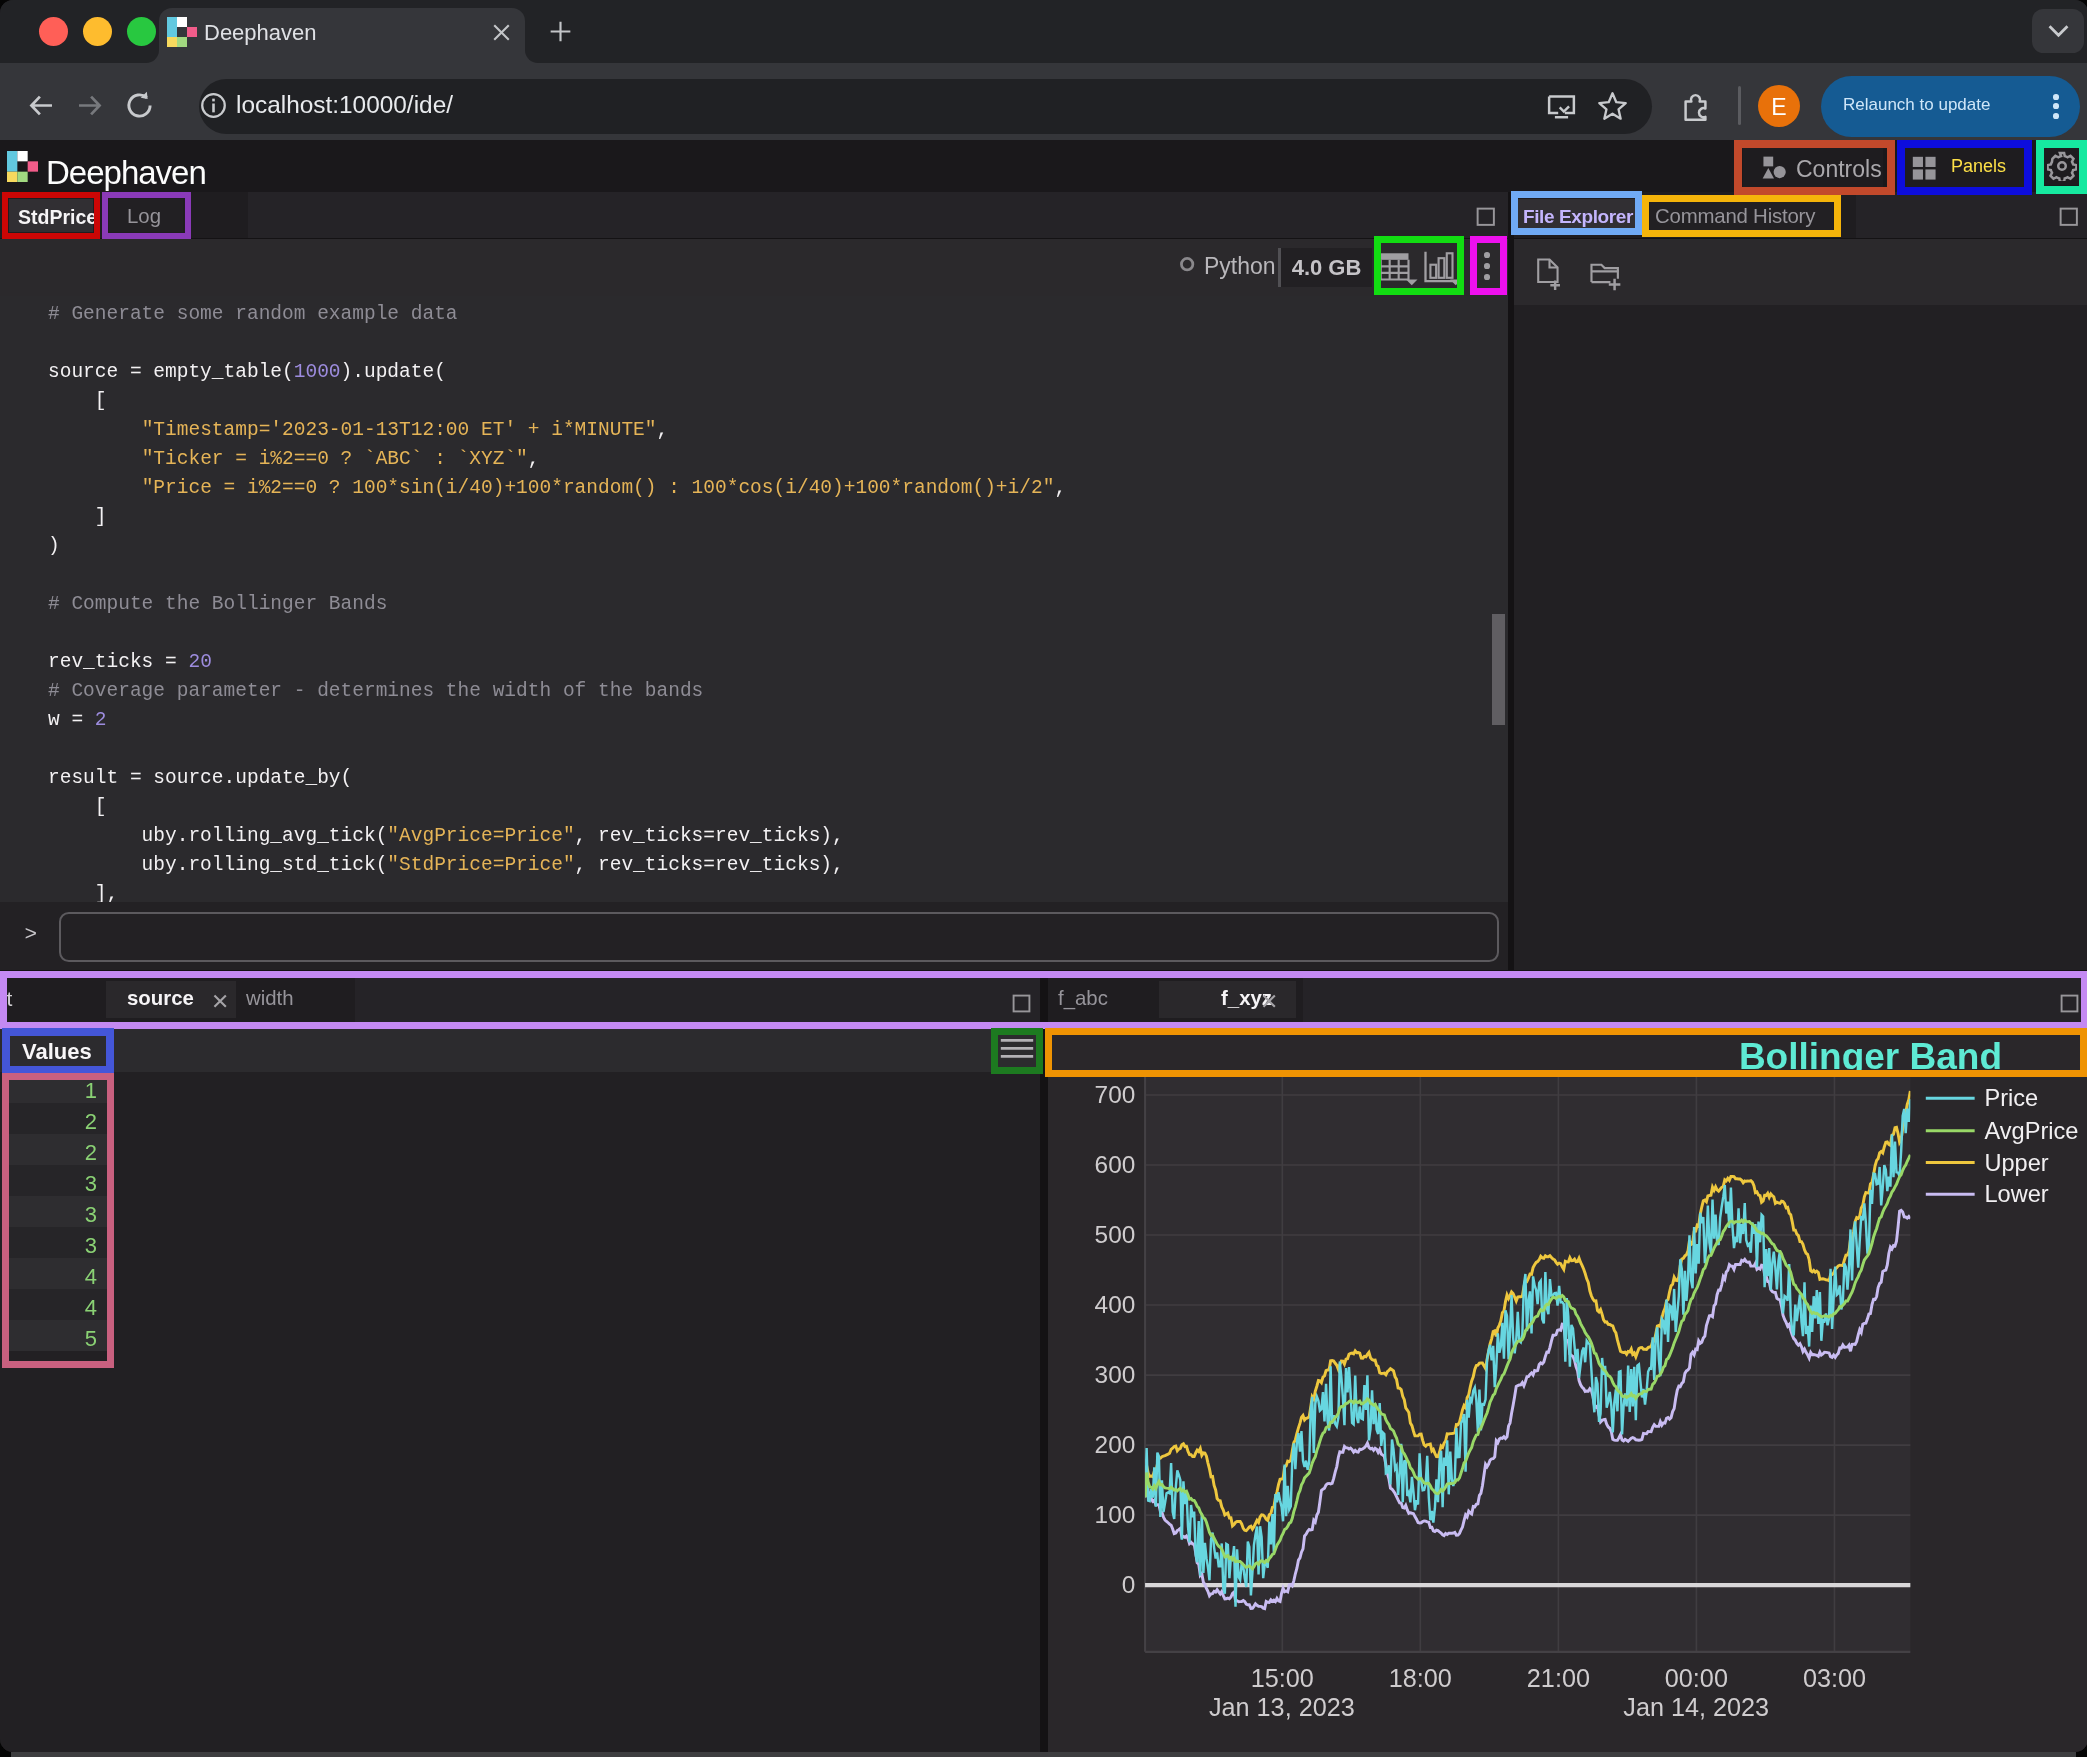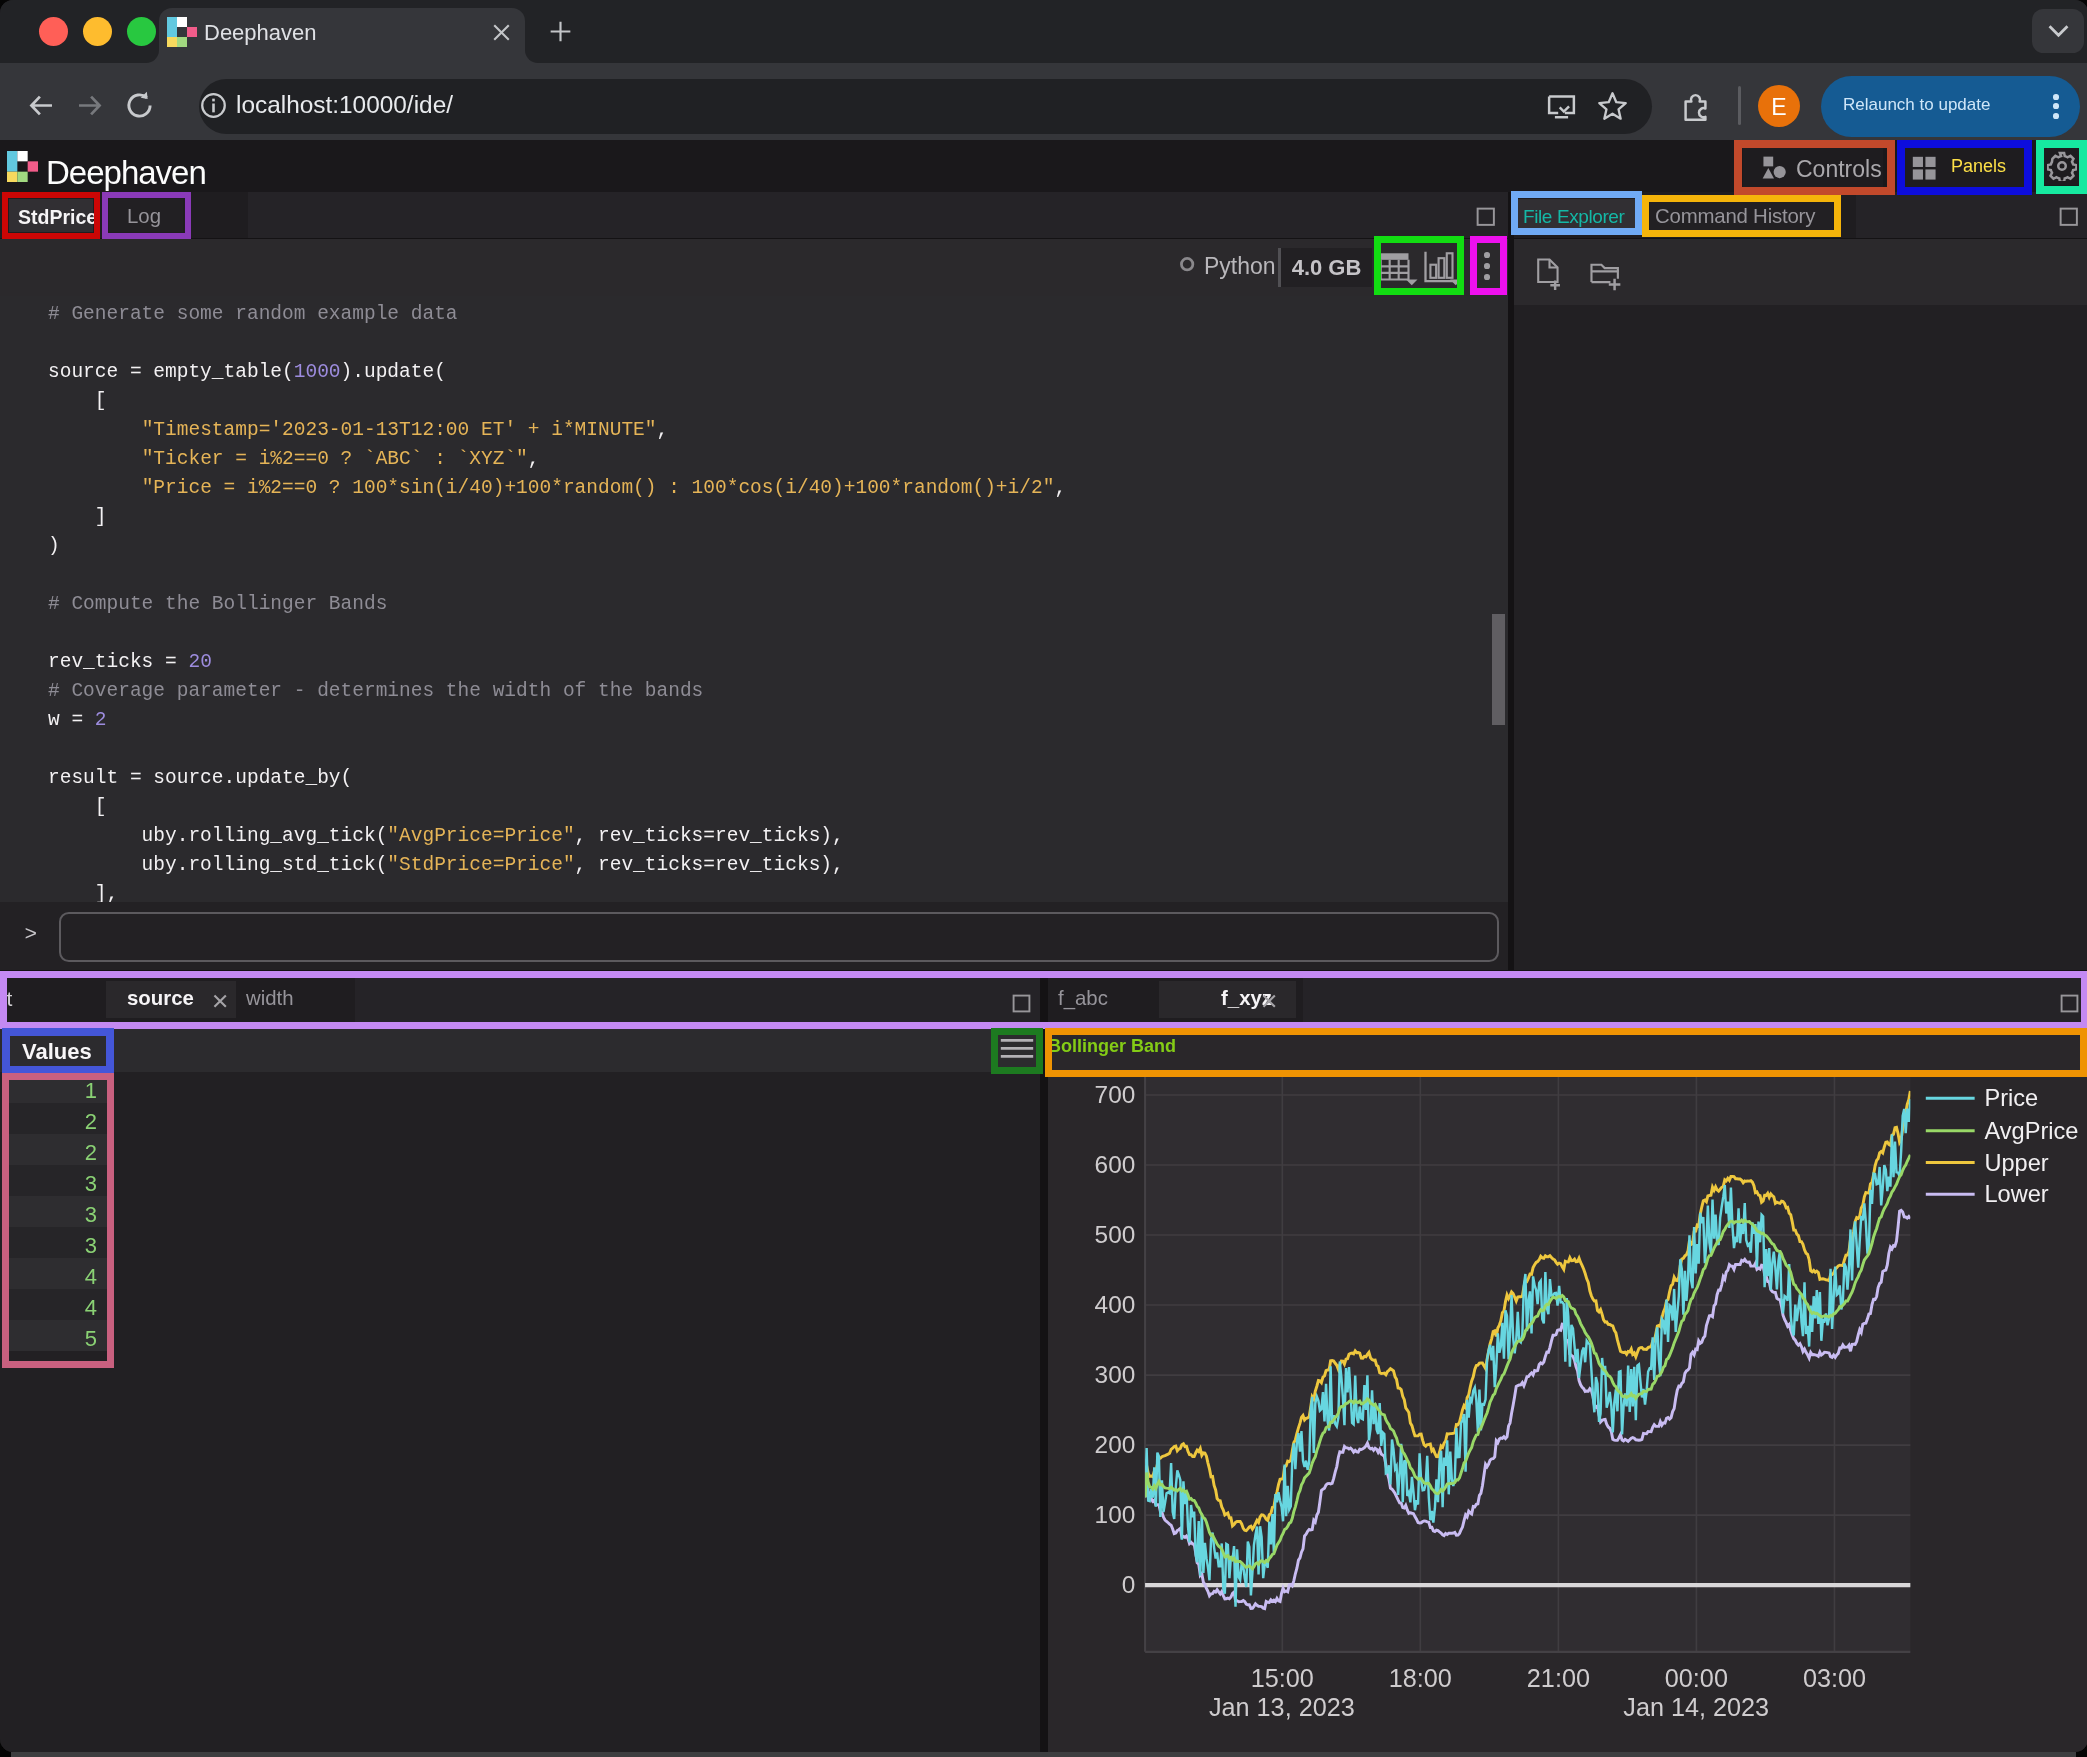--- a/index.html
+++ b/index.html
@@ -144,21 +144,21 @@
 <div class="abs" style="left:1484px;top:274px;width:5.7px;height:5.7px;border-radius:50%;background:#a09ea2"></div>
 <div class="abs" style="left:0;top:296px;width:1508px;height:606px;background:#2b2a2d"></div>
 <div class="abs" style="left:1492px;top:614px;width:13px;height:111px;background:#605e62"></div>
 <div class="code"><div><span style="color:#8e8c95"># Generate some random example data</span></div><br><div><span style="color:#f3f1f3">source = empty_table(</span><span style="color:#9d8cde">1000</span><span style="color:#f3f1f3">).update(</span></div><div><span style="color:#f3f1f3">    [</span></div><div><span style="color:#f3f1f3">        </span><span style="color:#e5b457">"Timestamp='2023-01-13T12:00 ET' + i*MINUTE"</span><span style="color:#f3f1f3">,</span></div><div><span style="color:#f3f1f3">        </span><span style="color:#e5b457">"Ticker = i%2==0 ? `ABC` : `XYZ`"</span><span style="color:#f3f1f3">,</span></div><div><span style="color:#f3f1f3">        </span><span style="color:#e5b457">"Price = i%2==0 ? 100*sin(i/40)+100*random() : 100*cos(i/40)+100*random()+i/2"</span><span style="color:#f3f1f3">,</span></div><div><span style="color:#f3f1f3">    ]</span></div><div><span style="color:#f3f1f3">)</span></div><br><div><span style="color:#8e8c95"># Compute the Bollinger Bands</span></div><br><div><span style="color:#f3f1f3">rev_ticks = </span><span style="color:#9d8cde">20</span></div><div><span style="color:#8e8c95"># Coverage parameter - determines the width of the bands</span></div><div><span style="color:#f3f1f3">w = </span><span style="color:#9d8cde">2</span></div><br><div><span style="color:#f3f1f3">result = source.update_by(</span></div><div><span style="color:#f3f1f3">    [</span></div><div><span style="color:#f3f1f3">        uby.rolling_avg_tick(</span><span style="color:#e5b457">"AvgPrice=Price"</span><span style="color:#f3f1f3">, rev_ticks=rev_ticks),</span></div><div><span style="color:#f3f1f3">        uby.rolling_std_tick(</span><span style="color:#e5b457">"StdPrice=Price"</span><span style="color:#f3f1f3">, rev_ticks=rev_ticks),</span></div><div><span style="color:#f3f1f3">    ],</span></div></div>
 <div class="abs" style="left:0;top:902px;width:1508px;height:68px;background:#232124"></div>
 <div class="t mono" style="left:24.4px;top:923px;font-size:21px;color:#c9c7cb">&gt;</div>
 <div class="abs" style="left:59px;top:912px;width:1440px;height:50px;border:2.4px solid #5c5a5e;border-radius:9.8px"></div>
 <div class="abs" style="left:1514px;top:192px;width:342px;height:46px;background:#1f1d20"></div>
 <div class="abs" style="left:1856px;top:192px;width:231px;height:46px;background:#252327"></div>
 <div class="abs" style="left:1518px;top:199px;width:117px;height:33px;background:#312f33"></div>
-<div class="t" style="left:1523px;top:206px;font-size:19px;font-weight:400;color:#14b8a6;letter-spacing:-0.4px">File Explorer</div>
+<div class="t" style="left:1523px;top:206px;font-size:19px;font-weight:700;color:#c4b5fd;letter-spacing:-0.4px">File Explorer</div>
 <div class="abs" style="left:1650px;top:199px;width:183px;height:33px;background:#222023"></div>
 <div class="t" style="left:1655px;top:205px;font-size:20.4px;color:#96949a;letter-spacing:-0.2px">Command History</div>
 <svg class="abs" style="left:2059px;top:207px" width="19.5" height="19.5" viewBox="0 0 24 24">
       <rect x="2" y="2" width="20" height="20" fill="none" stroke="#98969a" stroke-width="2.4"></rect>
     </svg>
 <div class="abs" style="left:1514px;top:239px;width:573px;height:67px;background:#2b292c"></div>
 <svg class="abs" style="left:1535px;top:257px" width="29" height="34" viewBox="0 0 36 42">
       <path d="M4 3 H18 L28 13 V31 H4 Z" fill="none" stroke="#a09ea2" stroke-width="2.6"></path>
       <path d="M18 3 V13 H28" fill="none" stroke="#a09ea2" stroke-width="2.6"></path>
       <path d="M25 29 V41 M19 35 H31" stroke="#a09ea2" stroke-width="3"></path>
@@ -211,21 +211,21 @@
 <div class="abs" style="left:8.1px;top:1227px;width:99px;height:31px;background:#262528"></div>
 <div class="t" style="left:8.1px;top:1233px;width:89px;text-align:right;font-size:22px;color:#8ad174">3</div>
 <div class="abs" style="left:8.1px;top:1258px;width:99px;height:31px;background:#2e2d30"></div>
 <div class="t" style="left:8.1px;top:1264px;width:89px;text-align:right;font-size:22px;color:#8ad174">4</div>
 <div class="abs" style="left:8.1px;top:1289px;width:99px;height:31px;background:#262528"></div>
 <div class="t" style="left:8.1px;top:1295px;width:89px;text-align:right;font-size:22px;color:#8ad174">4</div>
 <div class="abs" style="left:8.1px;top:1320px;width:99px;height:31px;background:#2e2d30"></div>
 <div class="t" style="left:8.1px;top:1326px;width:89px;text-align:right;font-size:22px;color:#8ad174">5</div>
 <div class="abs" style="left:107px;top:1072px;width:1.6px;height:278px;background:#1b191c"></div>
 <div class="abs" style="left:1048px;top:1025px;width:1040px;height:727px;background:#2a272a"></div>
-<div class="t" style="left:1048px;top:1036px;width:954px;text-align:left;font-size:18px;font-weight:700;color:#84cc16">Bollinger Band</div>
+<div class="t" style="left:1048px;top:1036px;width:954px;text-align:right;font-size:37px;font-weight:700;color:#5eead4">Bollinger Band</div>
 <svg class="abs" style="left:1048px;top:1025px" width="1040" height="727" viewBox="0 0 1277 893">
       <defs>
         <clipPath id="pc">
           <rect x="119" y="64" width="940" height="706"></rect>
         </clipPath>
       </defs>
       <rect x="119" y="64" width="940" height="706" fill="#302d31"></rect>
       <line x1="119" y1="688.0" x2="1059" y2="688.0" stroke="#403d41" stroke-width="2"></line>
       <line x1="119" y1="602.0" x2="1059" y2="602.0" stroke="#403d41" stroke-width="2"></line>
       <line x1="119" y1="516.0" x2="1059" y2="516.0" stroke="#403d41" stroke-width="2"></line>

